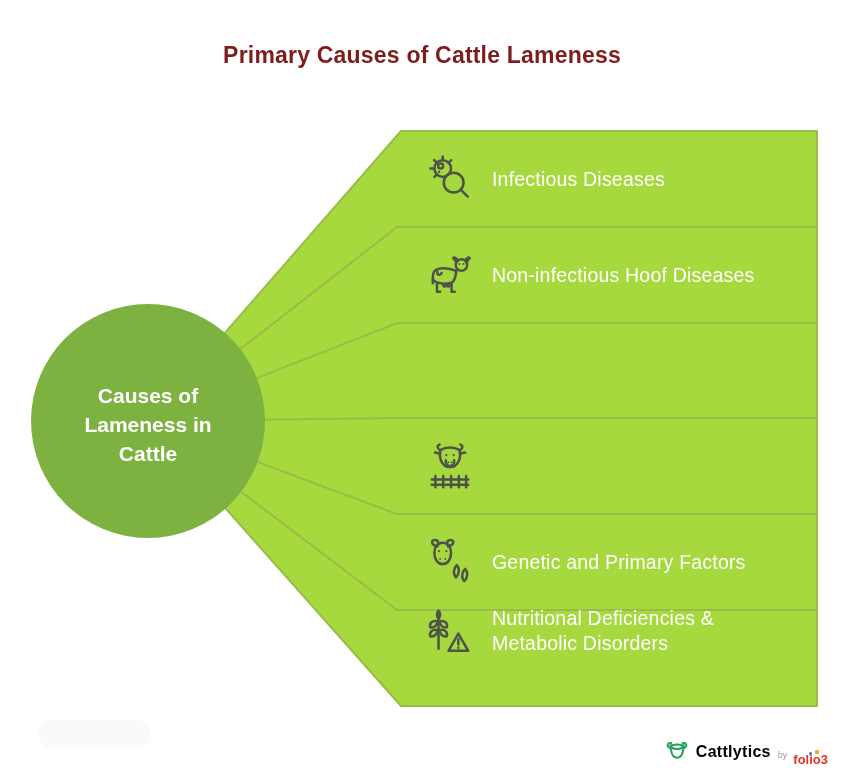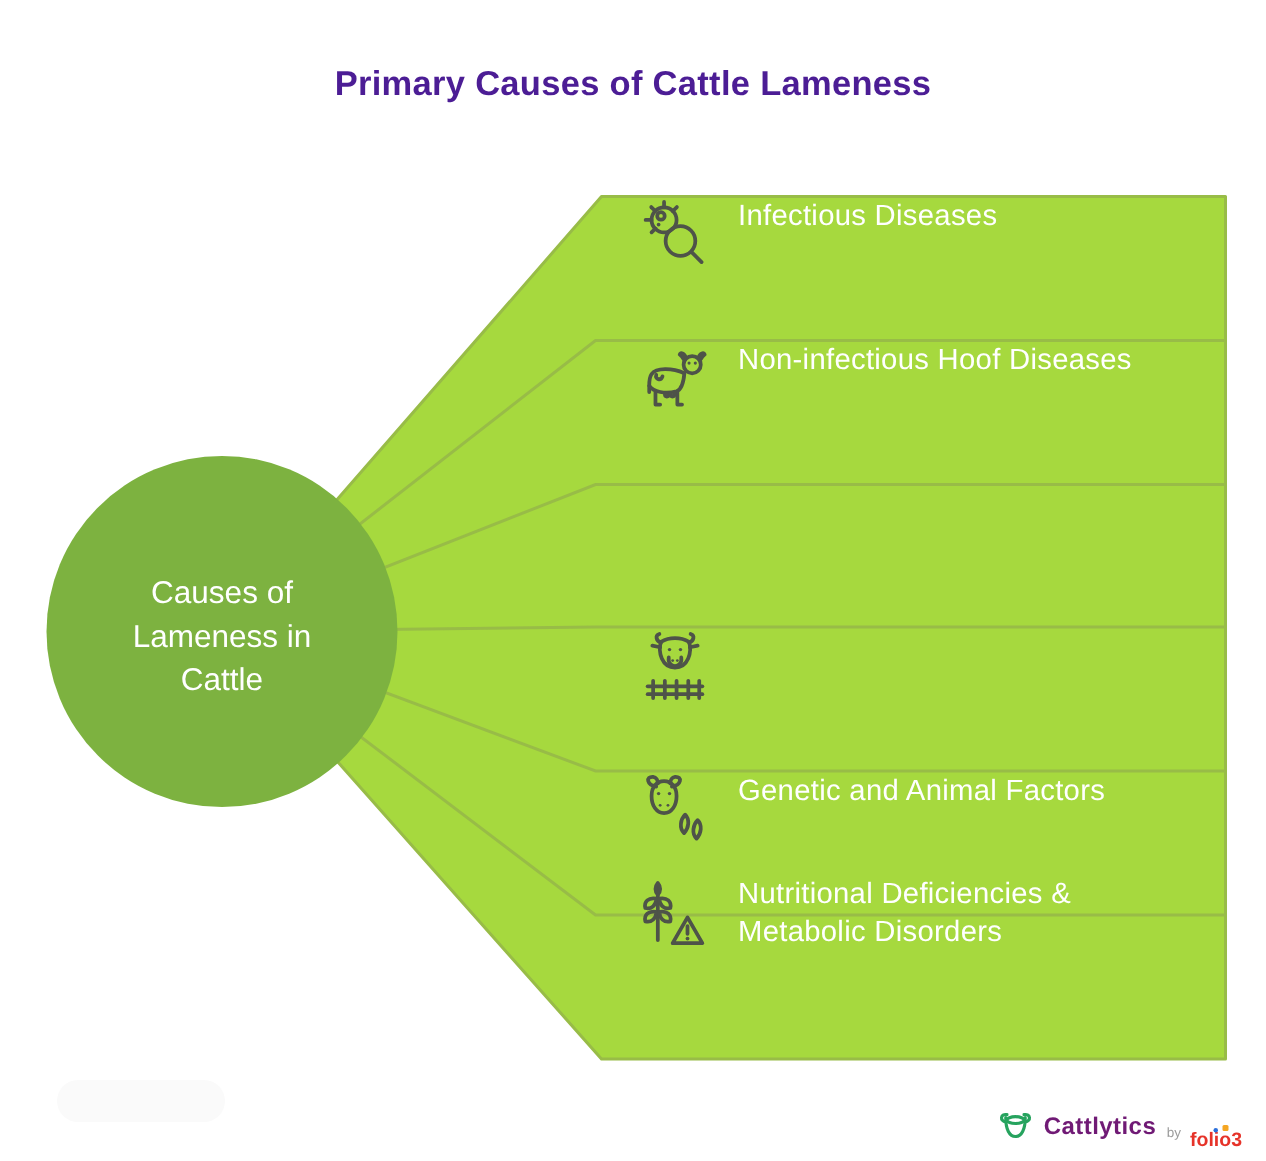--- a/index.html
+++ b/index.html
@@ -2,44 +2,44 @@
 <html><head>
 <meta charset="utf-8">
 <style>
   html,body{margin:0;padding:0;background:#ffffff;}
   .canvas{
     position:relative;width:844px;height:774px;background:#ffffff;overflow:hidden;
     font-family:"Liberation Sans", sans-serif;
   }
   .title{
     position:absolute;top:42px;left:0;width:844px;text-align:center;
-    font-size:23px;font-weight:700;color:#4c1d95;letter-spacing:0.2px;
+    font-size:23px;font-weight:700;color:#7f1d1d;letter-spacing:0.2px;
   }
   .fan-svg{position:absolute;left:0;top:0;}
   .circle-label{
     position:absolute;left:48px;top:381px;width:200px;text-align:center;
-    color:#ffffff;font-size:21px;font-weight:400;line-height:29px;white-space:pre-line;
+    color:#ffffff;font-size:21px;font-weight:700;line-height:29px;white-space:pre-line;
   }
   .band{
     position:absolute;left:395px;width:422px;height:94px;
-    display:flex;padding-left:30px;box-sizing:border-box;
+    display:flex;align-items:center;padding-left:30px;box-sizing:border-box;
   }
   .band .icon{width:50px;height:50px;flex:0 0 50px;display:flex;align-items:center;justify-content:center;}
   .band .label{
     margin-left:17px;color:#ffffff;font-size:19.5px;font-weight:500;
     line-height:25px;white-space:pre-line;letter-spacing:0.2px;
   }
   .footer-blob{
     position:absolute;left:38px;top:720px;width:112px;height:28px;border-radius:14px;
     background:#fafafa;
   }
   .brand{
     position:absolute;right:16px;top:738px;display:flex;align-items:center;gap:6px;height:28px;
   }
-  .brand .wordmark{color:#701a75;font-size:16px;font-weight:700;letter-spacing:0.3px;}
+  .brand .wordmark{color:#000000;font-size:16px;font-weight:700;letter-spacing:0.3px;}
   .brand .by{color:#9b9b9b;font-size:9px;margin:6px 0 0 1px;}
   .brand .folio{position:relative;color:#e63329;font-size:13px;font-weight:700;margin-top:15px;}
   .brand .dot-blue{position:absolute;left:16px;top:0px;width:3px;height:3px;border-radius:50%;background:#2a6fdb;}
   .brand .dot-orange{position:absolute;left:22px;top:-2px;width:4px;height:4px;border-radius:1px;background:#f5a623;}
   svg .ln{fill:none;stroke:#4e5349;stroke-width:2.4;stroke-linecap:round;stroke-linejoin:round;}
   svg .fl{fill:#4e5349;stroke:none;}
 </style>
 </head>
 <body>
 
@@ -140,21 +140,21 @@
           <path d="M17,5.5 C12,5.5 9,9.5 9,15 C9,21 12,26 17,26 C22,26 25,21 25,15 C25,9.5 22,5.5 17,5.5 Z"></path>
           <path d="M30.5,27 C27.5,30 26.5,35.5 29.8,38.8 C33,35.5 33.5,30 30.5,27 Z"></path>
           <path d="M38.5,30.5 C35.5,33.5 34.5,39 37.8,42.3 C41,39 41.5,33.5 38.5,30.5 Z"></path>
         </g>
         <circle class="fl" cx="13.5" cy="13.5" r="1.1"></circle>
         <circle class="fl" cx="20.5" cy="13.5" r="1.1"></circle>
         <circle class="fl" cx="14.5" cy="21" r="0.9"></circle>
         <circle class="fl" cx="19.5" cy="21" r="0.9"></circle>
       </svg>
     </span>
-    <span class="label">Genetic and Animal Factors</span>
+    <span class="label">Genetic and Primary Factors</span>
   </div>
 
   <div class="band" style="top:584px">
     <span class="icon">
       <svg width="50" height="50" viewBox="0 0 48 48">
         <g class="ln">
           <path d="M13,6 L13,41"></path>
           <path d="M13,4.5 C11,6.8 11,10 13,12 C15,10 15,6.8 13,4.5 Z"></path>
           <path d="M12,14.5 C7,13.5 4,16.5 5,20.5 C9,21.5 12,18.5 12,14.5 Z"></path>
           <path d="M14,14.5 C19,13.5 22,16.5 21,20.5 C17,21.5 14,18.5 14,14.5 Z"></path>

